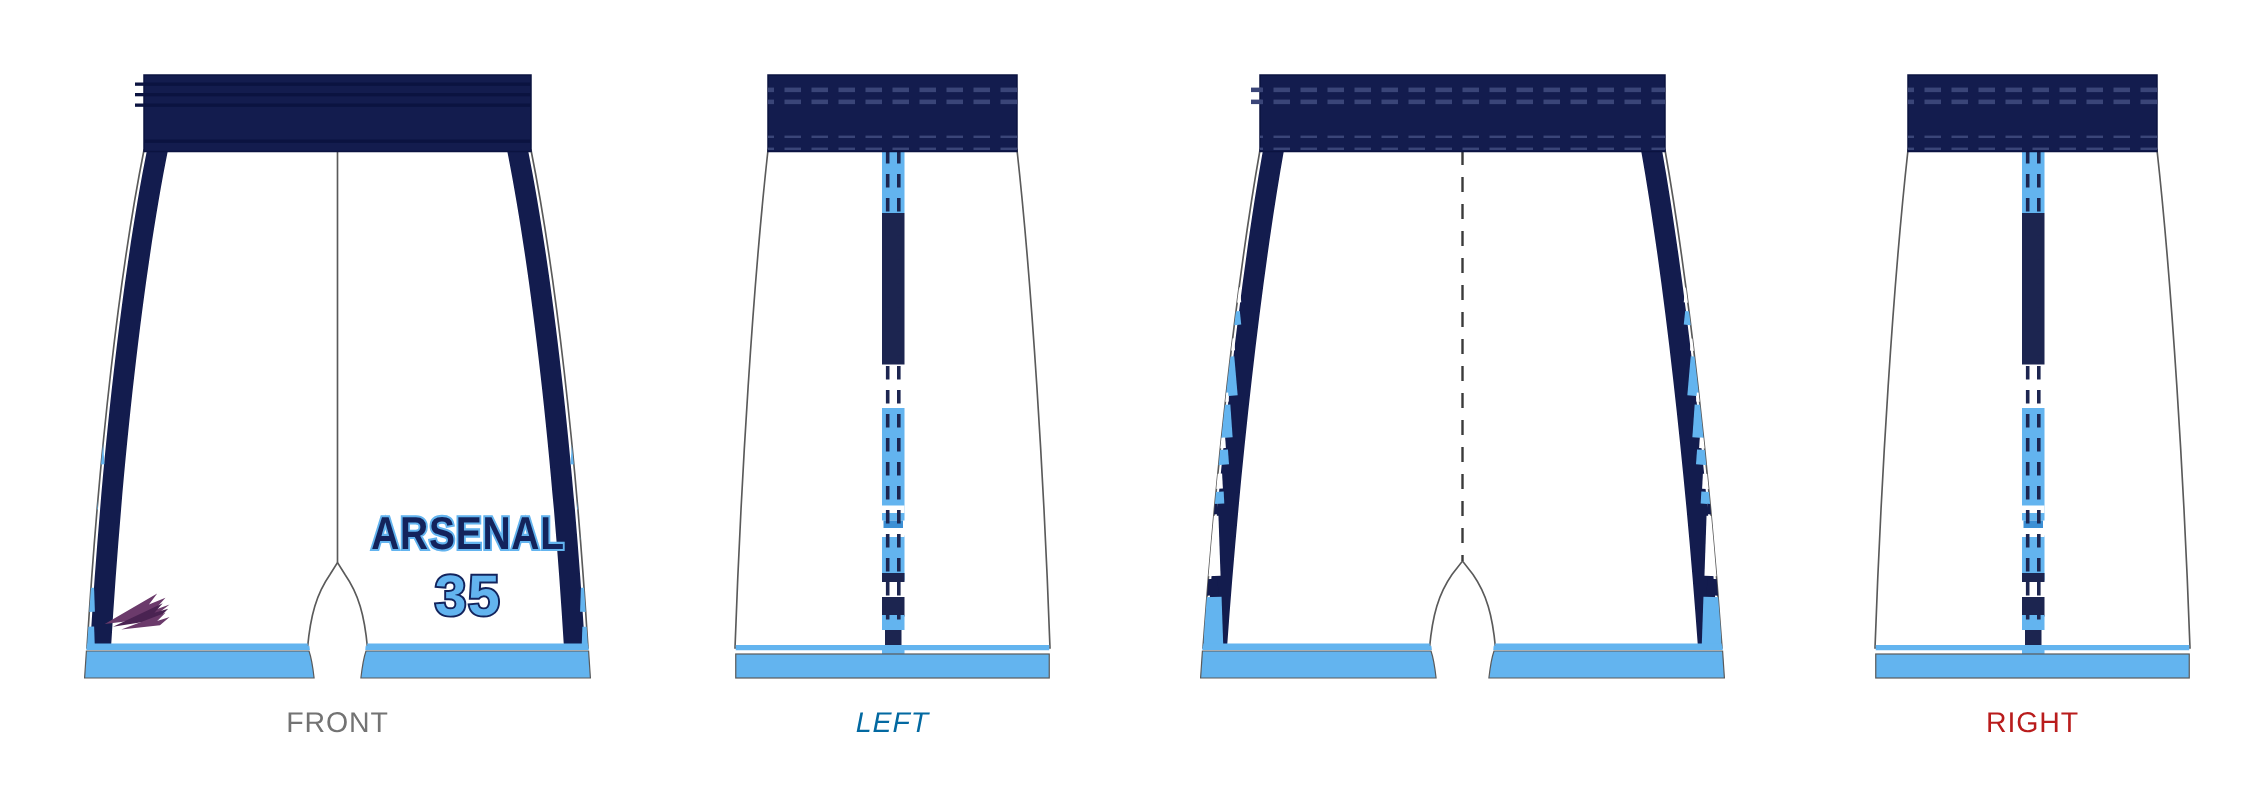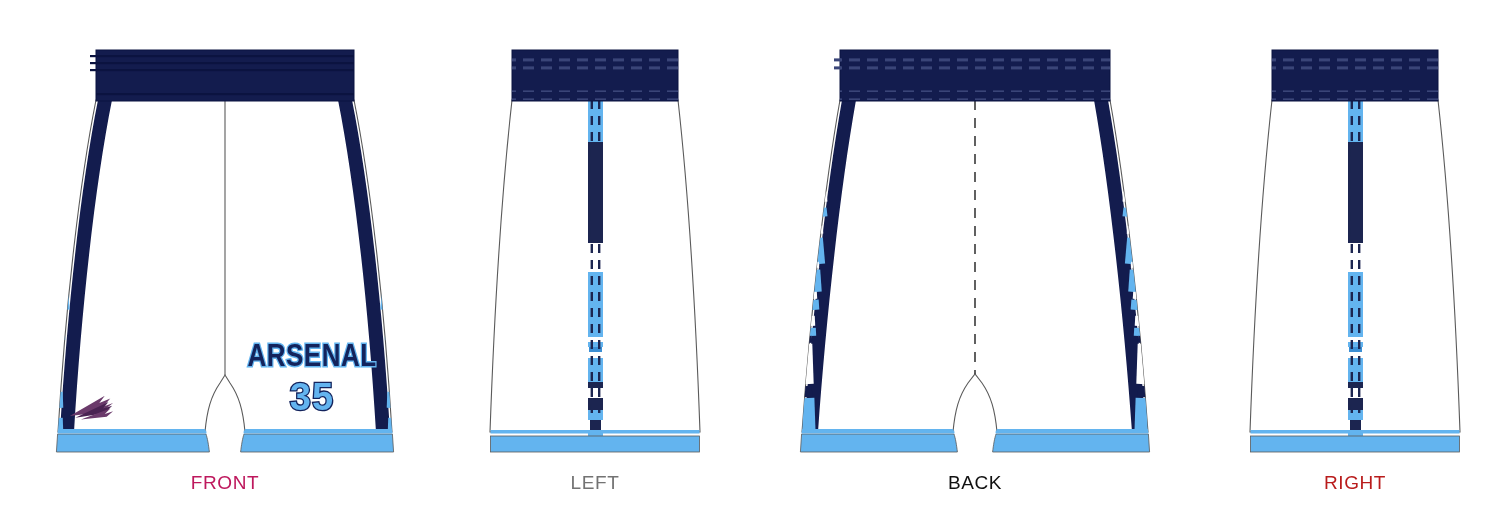--- a/index.html
+++ b/index.html
@@ -142,21 +142,21 @@
         <text x="312" y="367" text-anchor="middle" font-family="'Liberation Sans', sans-serif" font-size="26" font-weight="bold" font-stretch="condensed" letter-spacing="0.5" transform="scale(1,1.18) translate(0,-57)" fill="#13235c" stroke="#63b4ef" stroke-width="2.4" paint-order="stroke fill" class="js-team-name">ARSENAL</text>
         <text x="312" y="410" text-anchor="middle" font-family="'Liberation Sans', sans-serif" font-size="38" font-weight="bold" letter-spacing="1" fill="#63b4ef" stroke="#13235c" stroke-width="2.6" paint-order="stroke fill" class="js-player-number">35</text>
       </g>
 
       <g transform="translate(68,392) scale(0.92)">
         <path d="M2,26 L40,4 L34,12 L46,7 L38,16 L49,12 L36,22 Z" fill="#6b3a6b"></path>
         <path d="M8,28 L44,11 L38,18 L48,15 L40,23 Z" fill="#4a2352"></path>
         <path d="M14,30 L46,18 L40,24 L49,21 L42,27 Z" fill="#6b3a6b"></path>
       </g>
     </svg>
-    <div class="view-label" style="color: #be185d;">FRONT</div>
+    <div class="view-label" style="color: #737373;">FRONT</div>
   </div>
 
   <div class="view" style="left:450px;width:290px;">
     <svg class="view-canvas" width="290" height="523" viewBox="0 0 290 523">
       <defs>
         <pattern id="l-stitch" width="18" height="8" patternUnits="userSpaceOnUse">
           <rect x="1" y="2.4" width="11" height="3" fill="#3a4578"></rect>
         </pattern>
         <pattern id="l-vdash" width="8" height="16" patternUnits="userSpaceOnUse">
           <rect x="2.6" y="1" width="2.6" height="10" fill="#1c2550"></rect>
@@ -194,21 +194,21 @@
       </g>
 
       <g>
         <rect x="62" y="50" width="166" height="51" fill="#131c4e" stroke="#0b1340" stroke-width="1"></rect>
         <rect x="62" y="57" width="166" height="5" fill="url(#l-stitch)"></rect>
         <rect x="62" y="66" width="166" height="5" fill="url(#l-stitch)"></rect>
         <rect x="62" y="87" width="166" height="5" fill="url(#l-stitch)"></rect>
         <rect x="62" y="95" width="166" height="5" fill="url(#l-stitch)"></rect>
       </g>
     </svg>
-    <div class="view-label" style="color: #737373;">LEFT</div>
+    <div class="view-label" style="color: #0369a1; font-style: italic;">LEFT</div>
   </div>
 
   <div class="view" style="left:740px;width:470px;">
     <svg class="view-canvas" width="470" height="523" viewBox="0 0 470 523">
       <defs>
         <pattern id="b-stitch" width="18" height="8" patternUnits="userSpaceOnUse">
           <rect x="1" y="2.4" width="11" height="3" fill="#3a4578"></rect>
         </pattern>
         <clipPath id="b-leftleg">
           <path d="M100,100 C84,190 70,320 62,432 L213,432 C215,410 219,396 228,383 L228,100 Z"></path>
@@ -290,21 +290,20 @@
       <g>
         <rect x="100" y="50" width="270" height="51" fill="#131c4e" stroke="#0b1340" stroke-width="1"></rect>
         <rect x="100" y="57" width="270" height="5" fill="url(#b-stitch)"></rect>
         <rect x="100" y="66" width="270" height="5" fill="url(#b-stitch)"></rect>
         <rect x="100" y="87" width="270" height="5" fill="url(#b-stitch)"></rect>
         <rect x="100" y="95" width="270" height="5" fill="url(#b-stitch)"></rect>
         <rect x="94" y="57" width="7" height="5" fill="url(#b-stitch)"></rect>
         <rect x="94" y="66" width="7" height="5" fill="url(#b-stitch)"></rect>
       </g>
     </svg>
-    <div class="view-label" style="color: rgb(17, 17, 17);">BACK</div>
   </div>
 
   <div class="view" style="left:1210px;width:290px;">
     <svg class="view-canvas" width="290" height="523" viewBox="0 0 290 523">
       <defs>
         <pattern id="r-stitch" width="18" height="8" patternUnits="userSpaceOnUse">
           <rect x="1" y="2.4" width="11" height="3" fill="#3a4578"></rect>
         </pattern>
       </defs>
 

